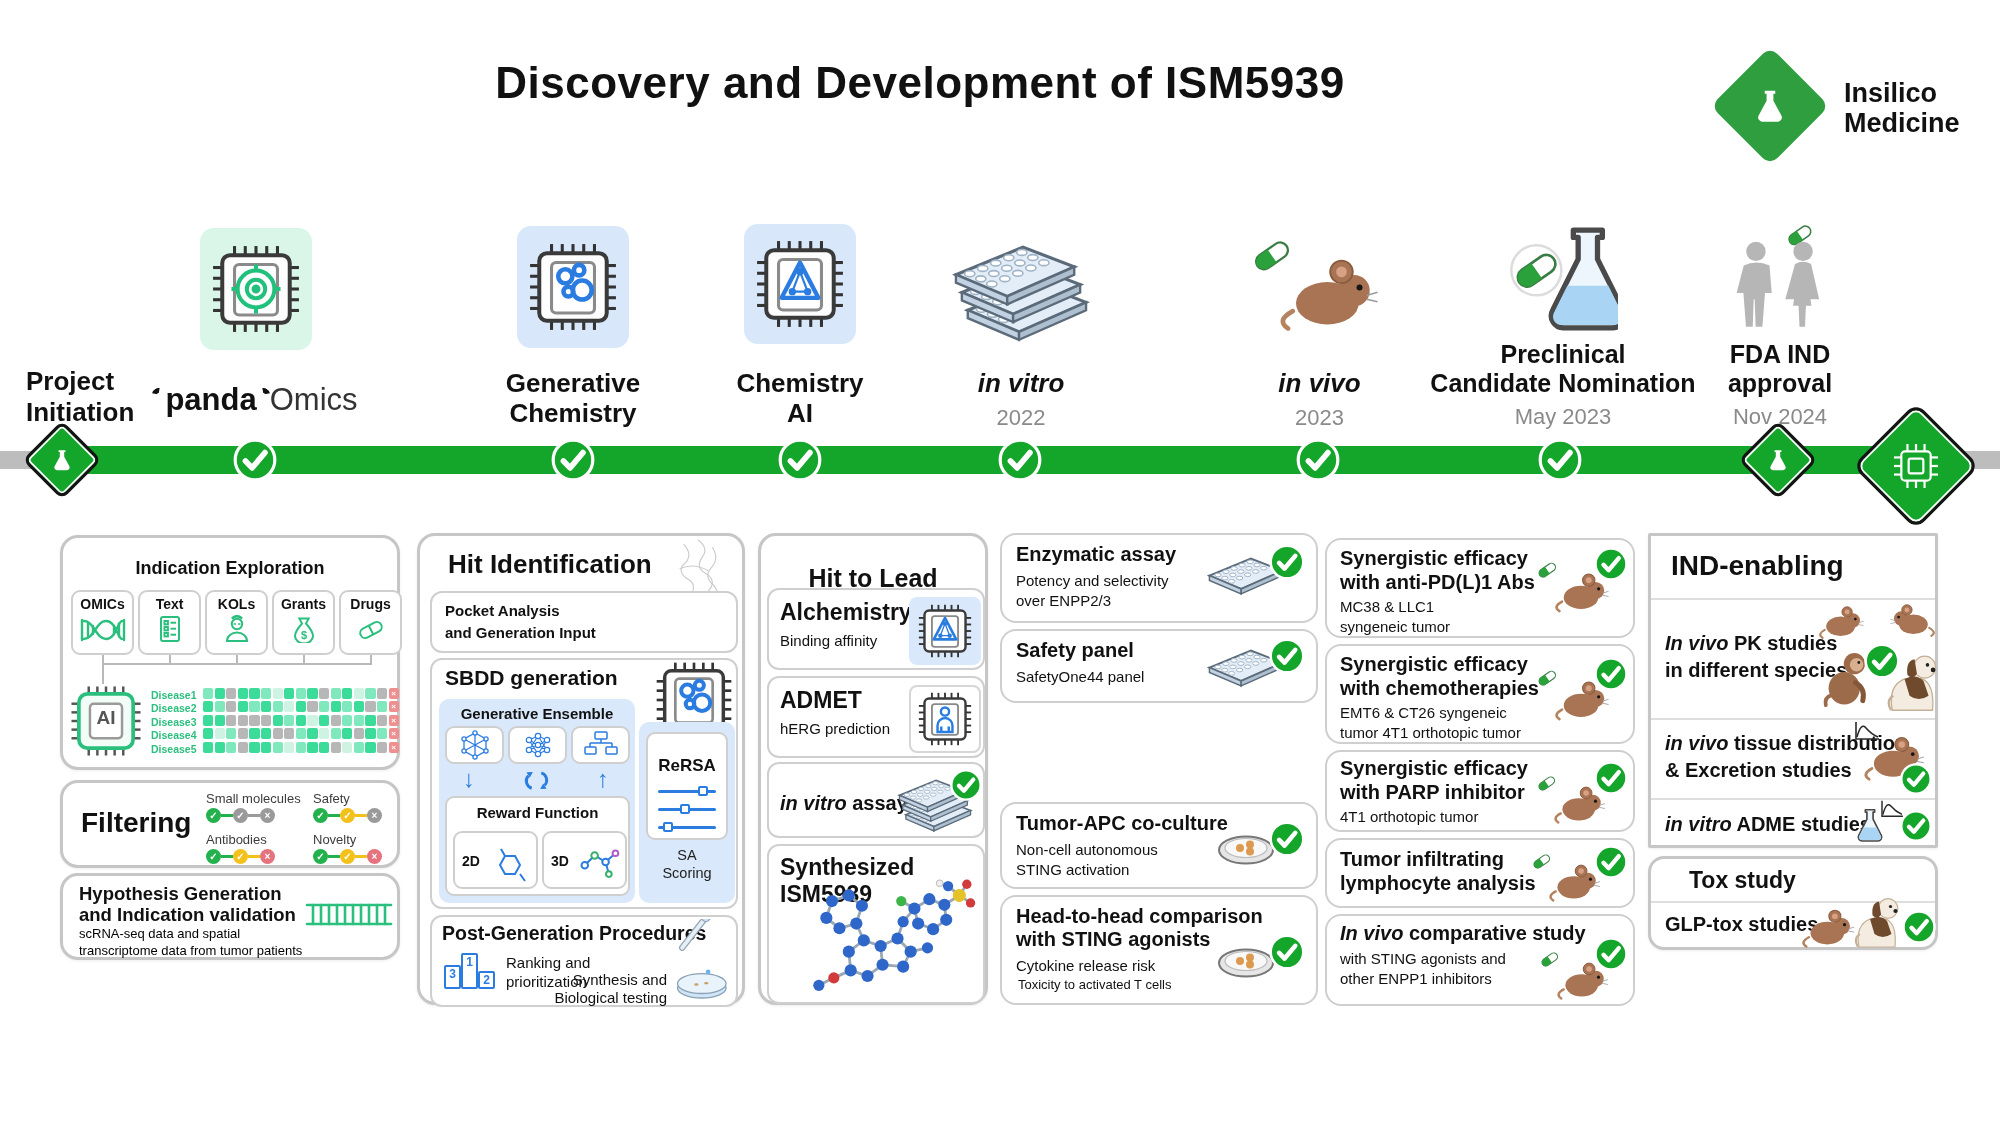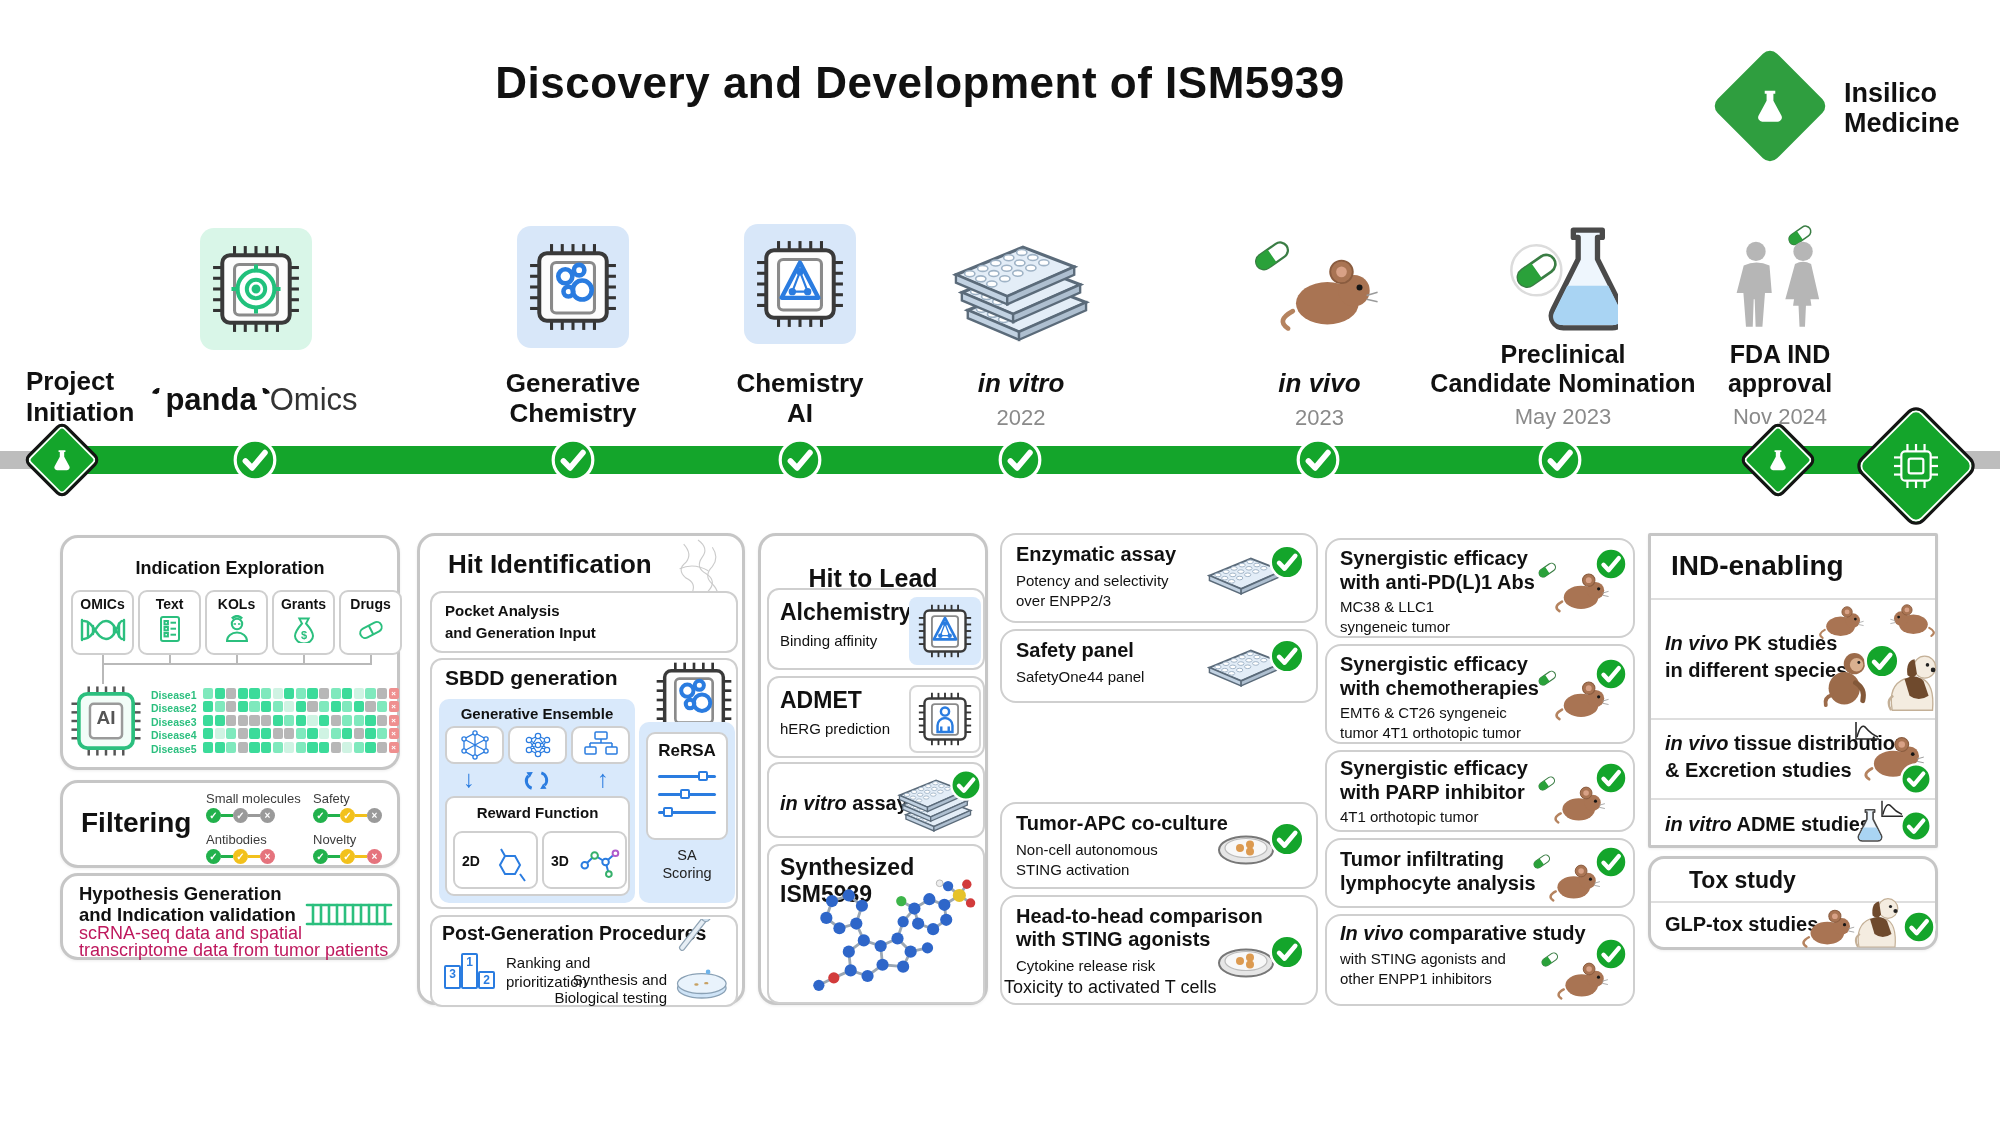--- a/index.html
+++ b/index.html
@@ -711,21 +711,21 @@
         <span class="trk-line" style="background: rgb(242, 193, 28);"></span>
         <span class="trk-dot" style="background: rgb(229, 115, 125);">×</span>
       </div>
   </div>
 
   <div class="box" style="left:60px;top:873px;width:340px;height:87px">
     <div class="abs b" style="left:16px;top:7px;font-size:18.5px;line-height:21px">
       <div>Hypothesis Generation</div>
         <div>and Indication validation</div>
     </div>
-    <div class="abs" style="left:16px;top:49px;font-size:18px;line-height:17px;color:#be185d">
+    <div class="abs" style="left:16px;top:49px;font-size:13px;line-height:17px;color:#000000">
       <div>scRNA-seq data and spatial</div>
         <div>transcriptome data from tumor patients</div>
     </div>
     <svg class="abs" style="left:242px;top:24px" width="88" height="30" viewBox="0 0 88 30">
         <use href="#ladder"></use>
       </svg>
   </div>
 
   <div class="box" style="left:417px;top:533px;width:328px;height:472px">
     <div class="abs b" style="left:28px;top:13px;font-size:26px">Hit Identification</div>
@@ -781,21 +781,21 @@
             <span class="abs b" style="left:7px;top:20px;font-size:14px">3D</span>
             <svg class="abs" style="left:32px;top:10px" width="46" height="38" viewBox="0 0 42 34">
                 <use href="#g-3d"></use>
               </svg>
           </div>
         </div>
       </div>
 
       <div class="bluepanel" style="left:207px;top:62px;width:96px;height:181px">
         <div class="minicard" style="left:7px;top:10px;width:82px;height:108px">
-          <div class="b ctr" style="margin-top:7px;font-size:17px">ReRSA</div>
+          <div class="b ctr" style="margin-top:22px;font-size:17px">ReRSA</div>
           <div class="slider" style="margin:6px auto 0">
               <span class="knob" style="left:40px"></span>
             </div>
           <div class="slider" style="margin:0 auto">
               <span class="knob" style="left:22px"></span>
             </div>
           <div class="slider" style="margin:0 auto">
               <span class="knob" style="left:5px"></span>
             </div>
         </div>
@@ -906,21 +906,21 @@
       </svg>
     <svg class="badge" style="left:266px;top:16px" width="38" height="38" viewBox="0 0 36 36">
         <use href="#check"></use>
       </svg>
   </div>
 
   <div class="subbox" style="left:1000px;top:895px;width:318px;height:110px;border-radius:16px">
     <div class="abs b" style="left:14px;top:8px;font-size:20px">Head-to-head comparison</div>
     <div class="abs b" style="left:14px;top:31px;font-size:20px">with STING agonists</div>
     <div class="abs" style="left:14px;top:60px;font-size:15px">Cytokine release risk</div>
-    <div class="abs" style="left:2px;top:80px;font-size:18px">Toxicity to activated T cells</div>
+    <div class="abs" style="left:16px;top:80px;font-size:13px">Toxicity to activated T cells</div>
     <svg class="abs" style="left:212px;top:44px" width="64" height="40" viewBox="0 0 60 40">
         <use href="#petri"></use>
       </svg>
     <svg class="badge" style="left:266px;top:36px" width="38" height="38" viewBox="0 0 36 36">
         <use href="#check"></use>
       </svg>
   </div>
 
   <div class="subbox" style="left:1325px;top:538px;width:310px;height:100px;border-radius:16px">
     <div class="abs b" style="left:13px;top:7px;font-size:20px">Synergistic efficacy</div>

